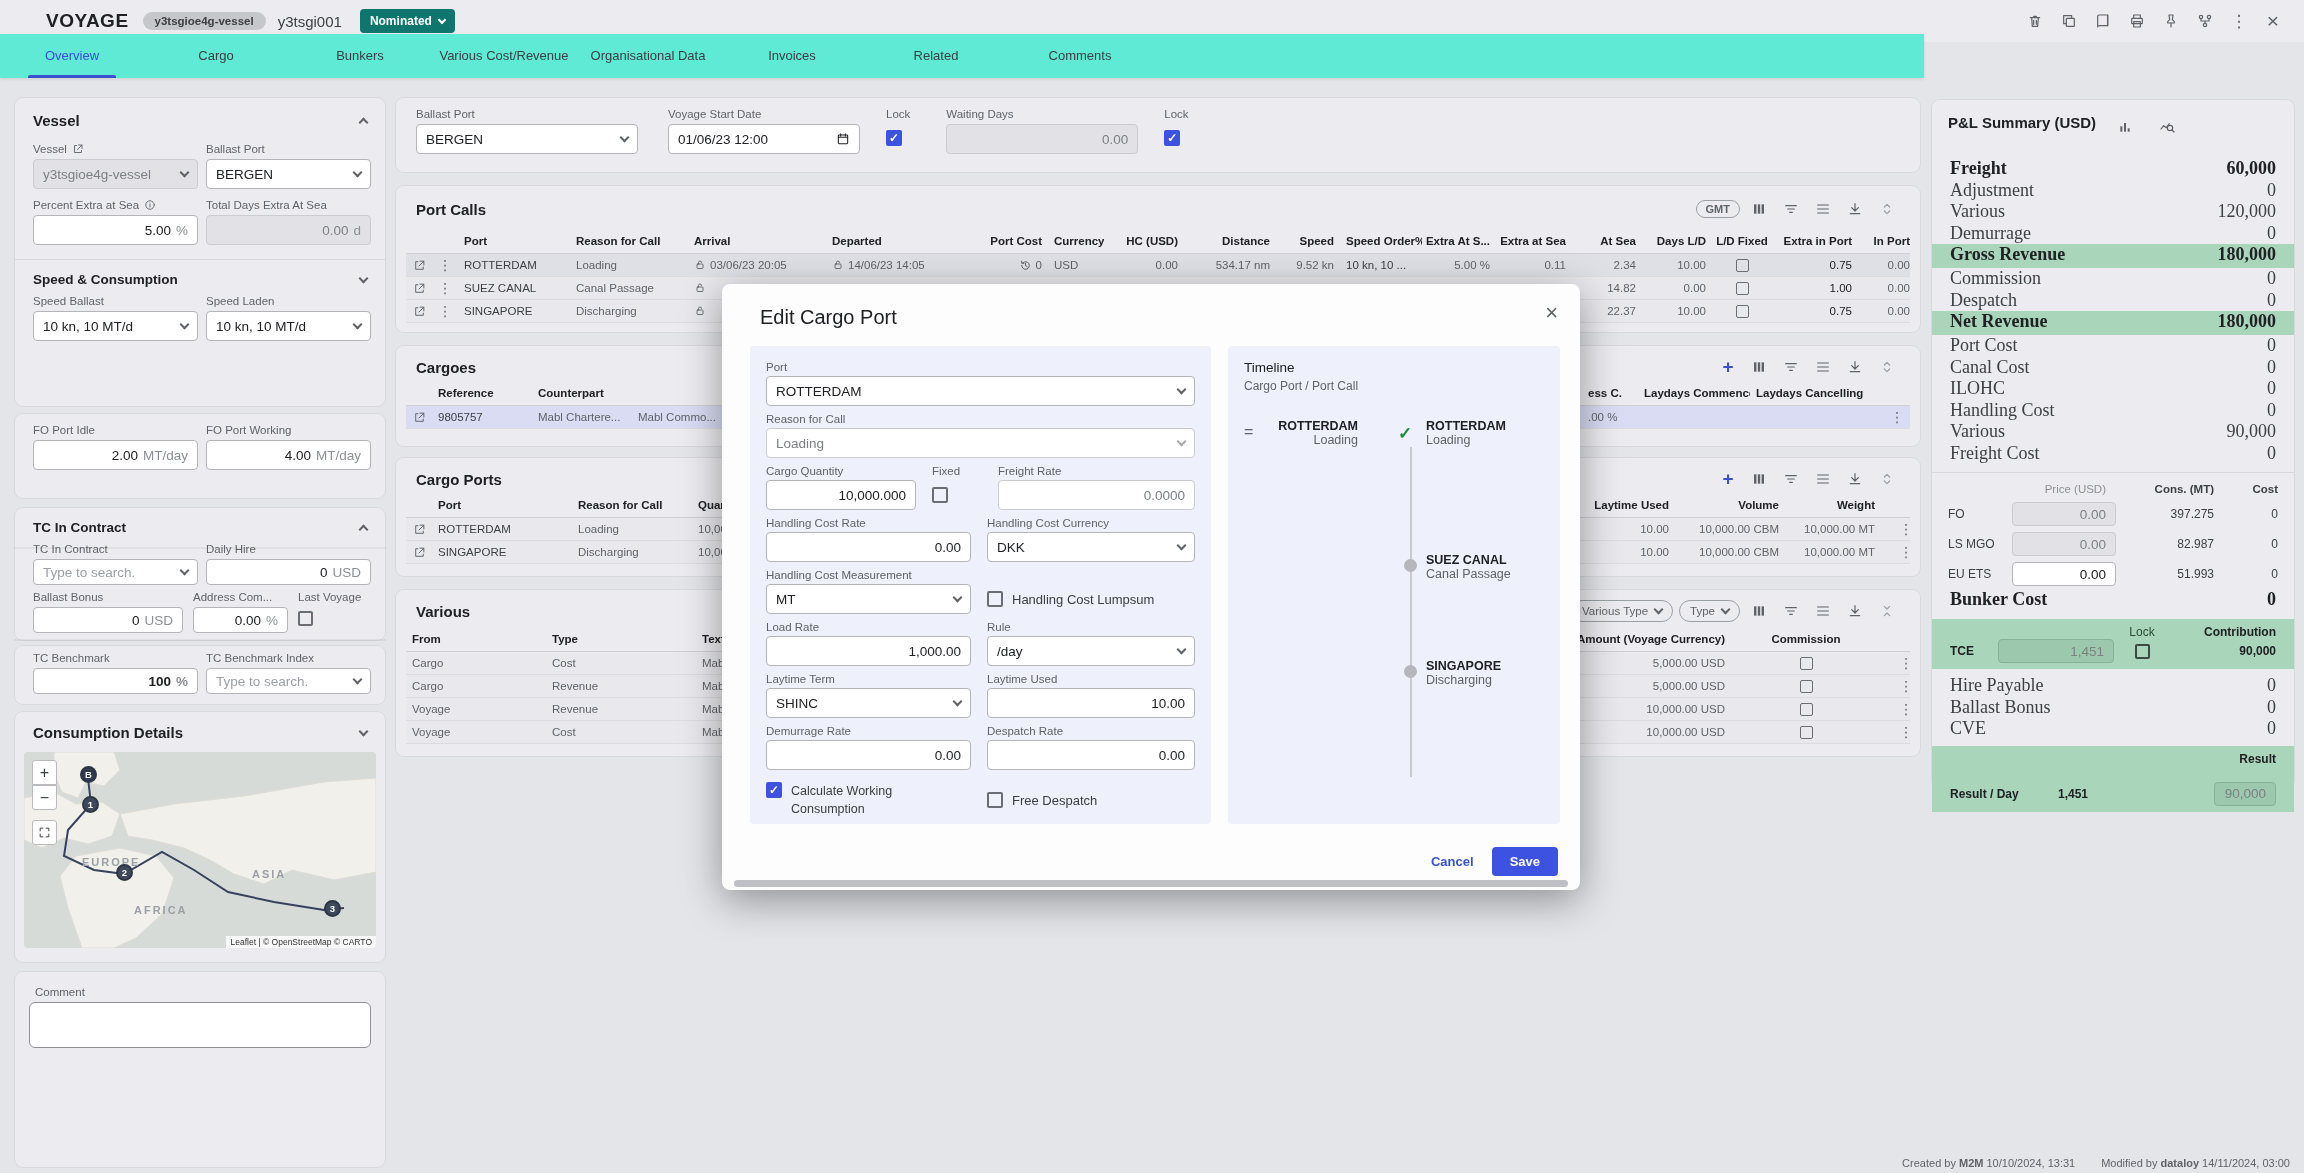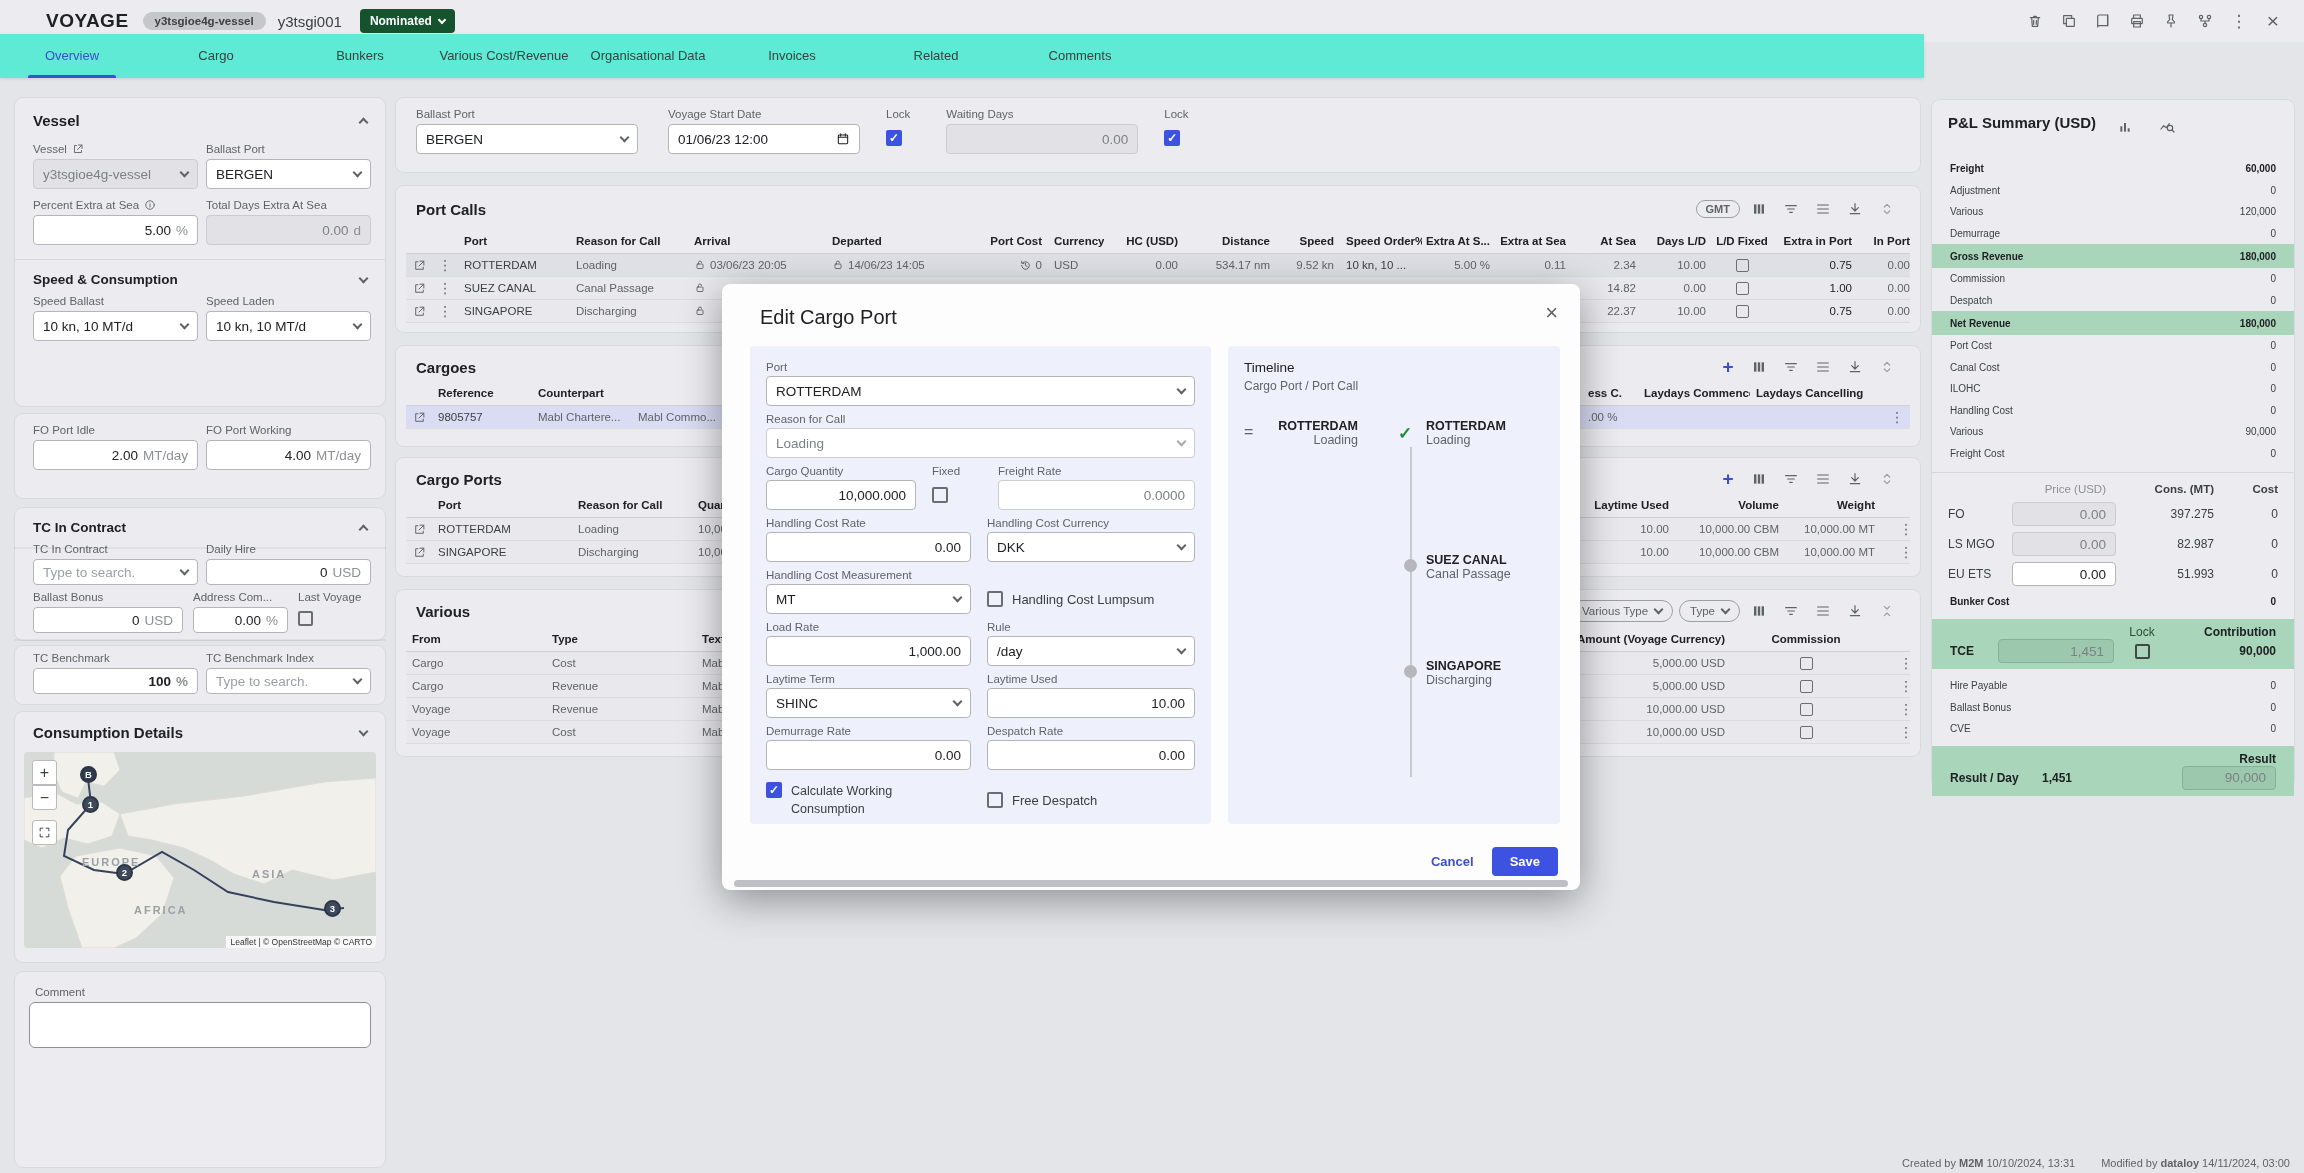--- a/index.html
+++ b/index.html
@@ -18,21 +18,21 @@
   .chev.down { transform:rotate(45deg); margin-top:-3px; }
   .chev.up   { transform:rotate(-135deg); margin-top:4px; }
 
   
   .topbar { left:0; top:0; width:2304px; height:42px; background:#ececf0;
             display:flex; align-items:center; }
   .app-title { margin-left:46px; font-size:19px; font-weight:bold; letter-spacing:.5px; }
   .chip { margin-left:14px; background:#c6c7cb; color:#3c4043; font-size:11.5px; font-weight:bold;
           border-radius:10px; padding:3px 12px; }
   .voyage-code { margin-left:12px; font-size:15px; color:#3c4043; }
-  .badge { margin-left:18px; background:#14532d; color:#fff; font-size:12px; font-weight:bold;
+  .badge { margin-left:18px; background:#0f766e; color:#fff; font-size:12px; font-weight:bold;
            border-radius:4px; padding:5px 10px; display:flex; align-items:center; gap:7px; cursor:pointer; }
   .badge .chev { border-color:#fff; width:6px; height:6px; }
   .top-icons { position:absolute; right:18px; top:8px; display:flex; gap:8px; align-items:center; }
 
   .tabbar { left:0; top:34px; width:1924px; height:44px; background:#5eead4;
             display:flex; box-shadow:0 1px 3px rgba(0,0,0,.10); z-index:5; }
   .tab { width:144px; text-align:center; font-size:13px; color:#3c4043; line-height:44px;
          cursor:pointer; position:relative; white-space:nowrap; }
   .tab.active { color:#3b50ce; }
   .tab.active::after { content:""; position:absolute; left:28px; right:28px; bottom:0;
@@ -73,22 +73,22 @@
   .portname { color:#3c4043; }
   .kebab { font-size:14px; color:#5f6368; text-align:center; cursor:pointer; }
   .toolbar { display:flex; align-items:center; gap:6px; }
   .gmt { border:1px solid #9aa0a6; border-radius:11px; font-size:11px; color:#5f6368;
          padding:2px 9px; font-weight:bold; cursor:pointer; }
   .fchip { border:1px solid #9aa0a6; border-radius:14px; font-size:11.5px; color:#5f6368;
            padding:4px 10px; display:flex; align-items:center; gap:7px; cursor:pointer; }
   .plus { color:#3b50ce; font-size:19px; font-weight:bold; cursor:pointer; width:24px; text-align:center; }
 
   
-  .prow { display:flex; justify-content:space-between; align-items:center; height:21.5px;
-          font-size:10px; color:#3c4043; padding:0 2px; }
+  .prow { display:flex; justify-content:space-between; height:21.5px;
+          font-size:18px; color:#3c4043; padding:0 2px;font-family:Liberation Serif, serif; }
   .prow b { color:#202124; }
   .prow.total { background:#a9d6bb; font-weight:bold; margin:0 -16px; padding:0 18px; height:24px; color:#202124; }
   .greenblk { background:#a9d6bb; margin:6px -16px; padding:6px 18px; }
   .pnl-num { text-align:right; }
 
   
   .modal { position:absolute; left:722px; top:284px; width:858px; height:606px; background:#fdfdfe;
            border-radius:8px; box-shadow:0 10px 40px rgba(0,0,0,.38); z-index:100; }
   .modal h1 { font-size:20px; font-weight:normal; color:#202124; position:absolute; left:38px; top:22px; }
   .mclose { position:absolute; right:22px; top:16px; font-size:22px; color:#5f6368; cursor:pointer; }
@@ -1031,21 +1031,21 @@
   <div class="prow">
       <span>Ballast Bonus</span>
       <span class="pnl-num">0</span>
     </div>
   <div class="prow">
       <span>CVE</span>
       <span class="pnl-num">0</span>
     </div>
 
   <div class="greenblk">
-    <div style="display:grid; grid-template-columns:92px 80px 1fr; align-items:center; font-size:12px;">
+    <div style="display:grid; grid-template-columns:92px 80px 1fr; align-items:center; font-size:12px;gap:16px;">
       <div></div>
         <div></div>
       <div style="text-align:right; font-weight:bold;">Result</div>
       <b>Result / Day</b>
       <b>1,451</b>
       <div class="inp dis" style="height:24px; background:#9cc8ae; border-color:#86b299; margin-left:60px;">
           <span class="val num">90,000</span>
         </div>
     </div>
   </div>

